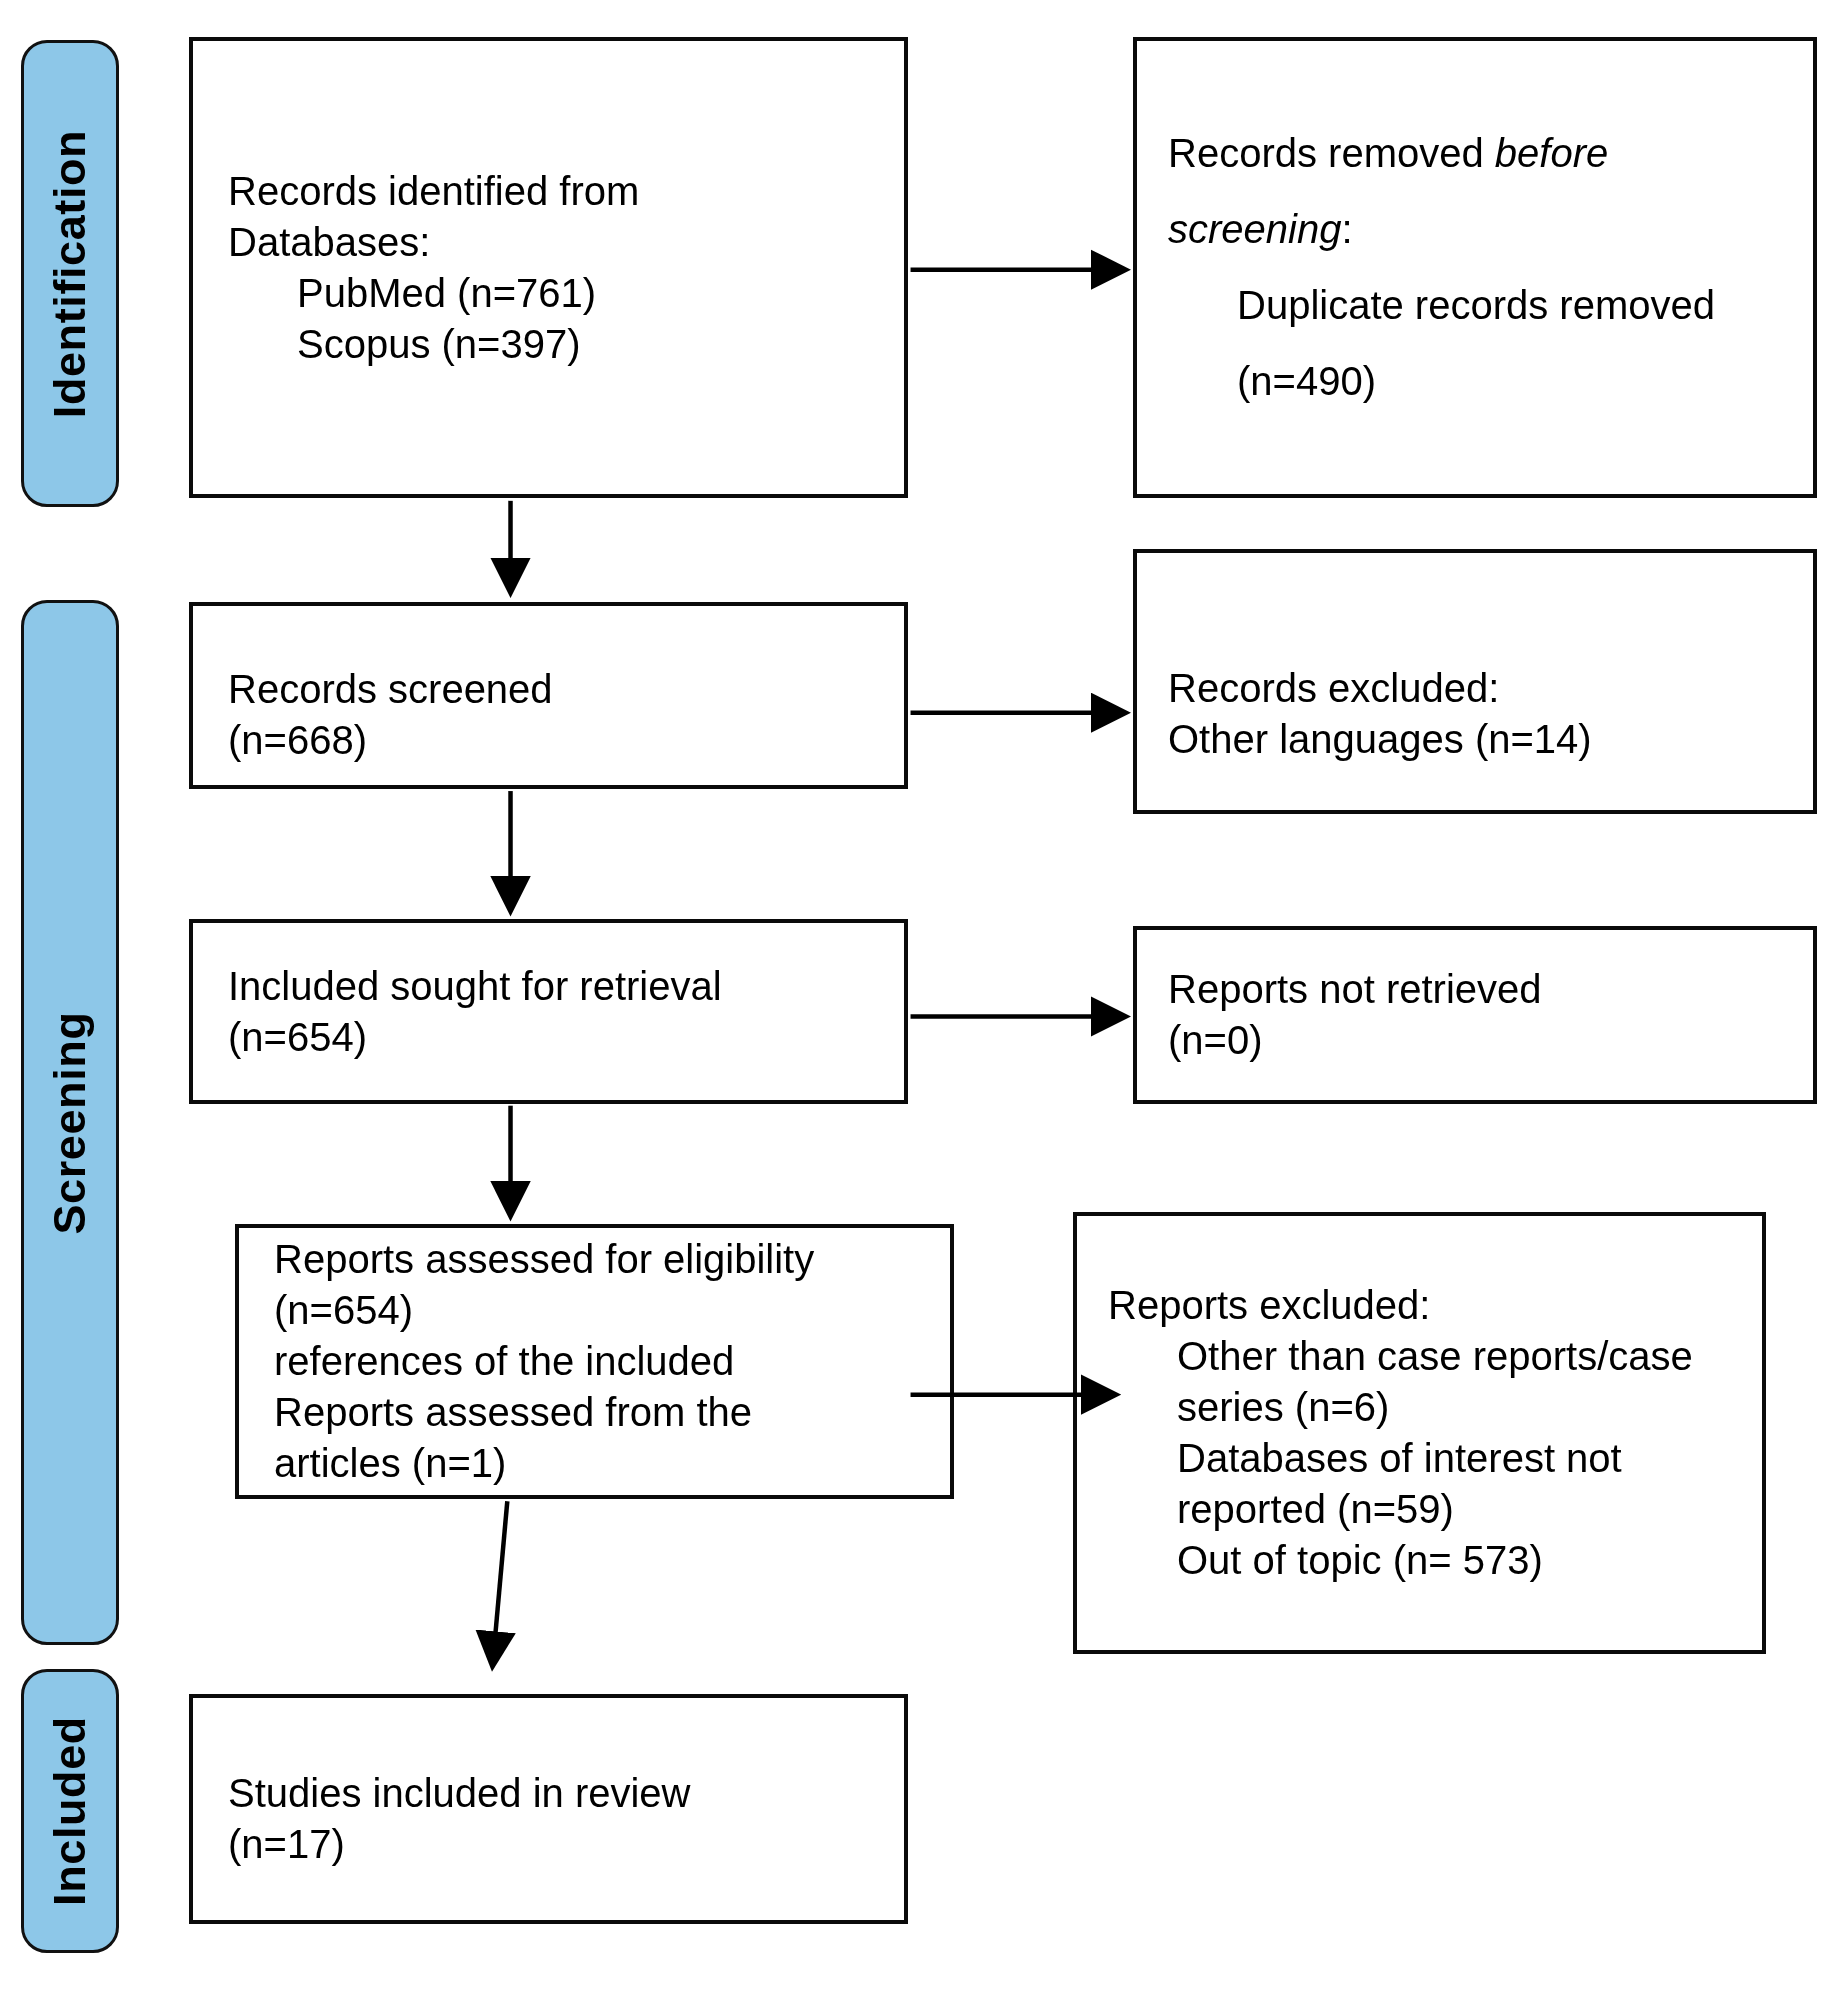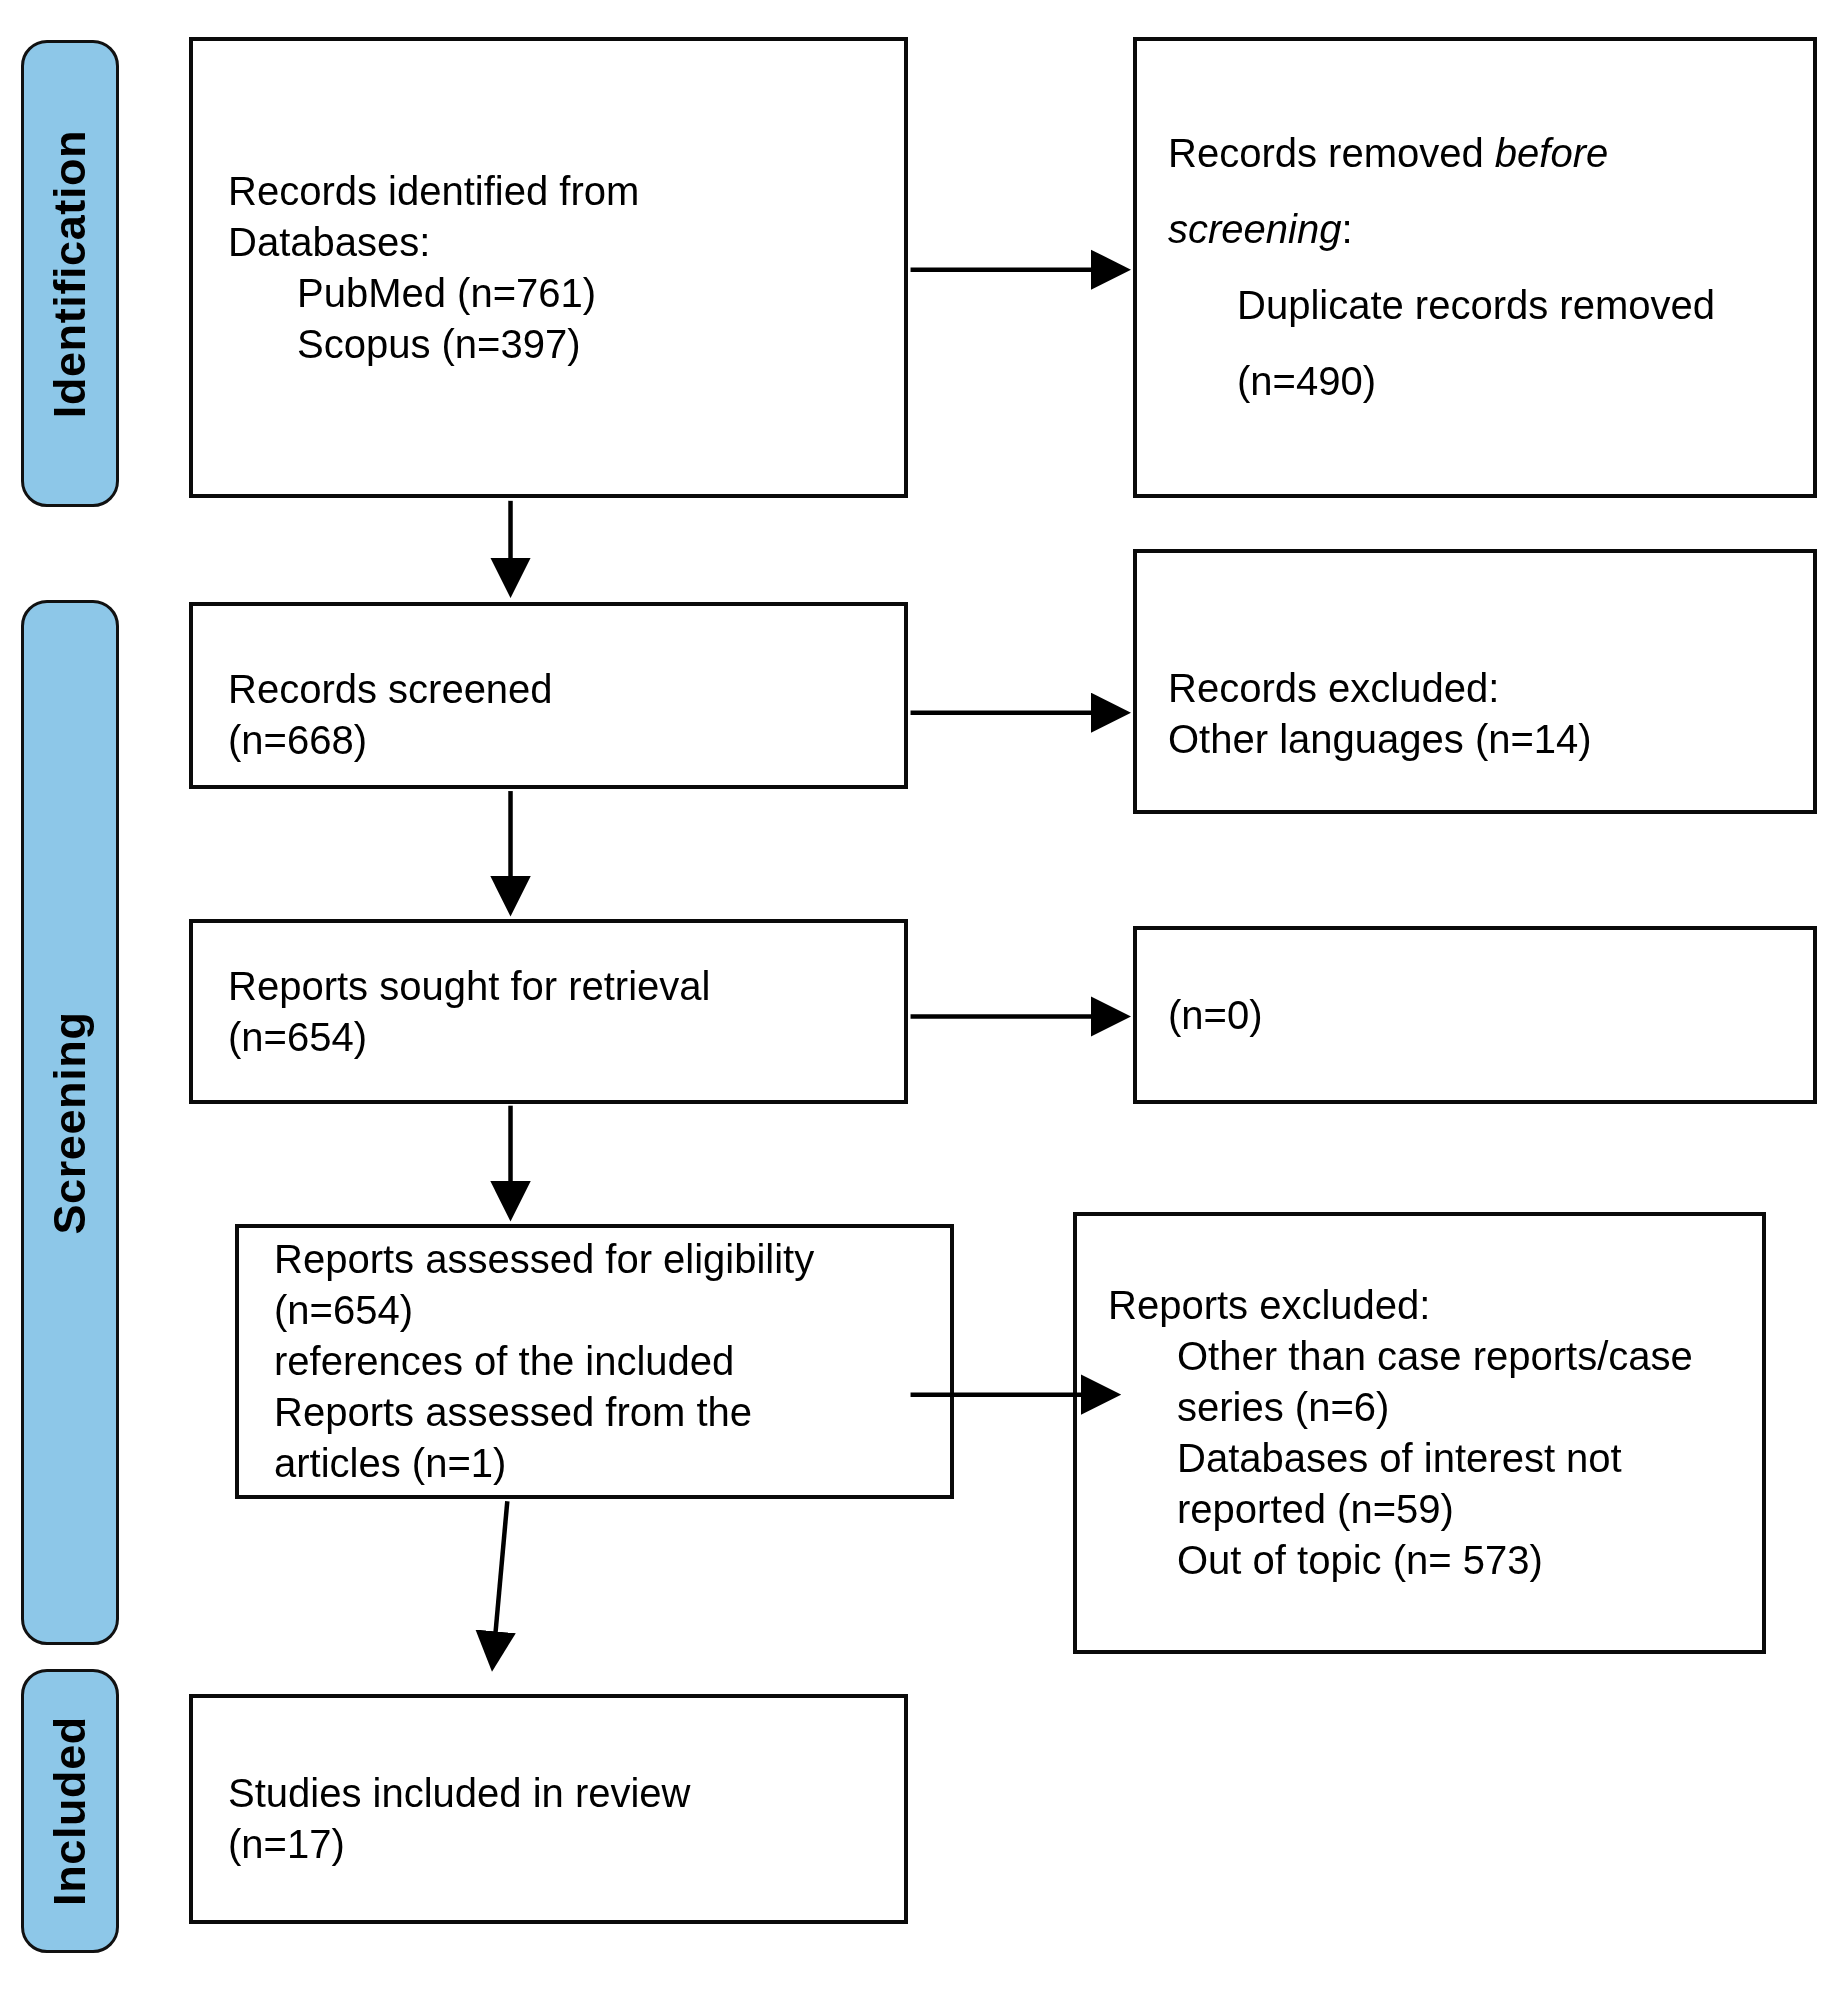--- a/index.html
+++ b/index.html
@@ -116,24 +116,25 @@
     </div>
   <div class="flowbox" id="box-records-screened">
       <div class="line"><span>Records screened</span></div>
       <div class="line"><span>(n=668)</span></div>
     </div>
   <div class="flowbox" id="box-records-excluded">
       <div class="line"><span>Records excluded:</span></div>
       <div class="line"><span>Other languages (n=14)</span></div>
     </div>
   <div class="flowbox" id="box-reports-sought">
-      <div class="line"><span>Reports sought for retrieval</span></div>
+      <div class="line"><span>Included sought for retrieval</span></div>
       <div class="line"><span>(n=654)</span></div>
     </div>
   <div class="flowbox" id="box-reports-not-retrieved">
+      <div class="line"><span>Reports not retrieved</span></div>
       <div class="line"><span>(n=0)</span></div>
     </div>
   <div class="flowbox" id="box-reports-assessed">
       <div class="line"><span>Reports assessed for eligibility</span></div>
       <div class="line"><span>(n=654)</span></div>
       <div class="line"><span>references of the included</span></div>
       <div class="line"><span>Reports assessed from the</span></div>
       <div class="line"><span>articles (n=1)</span></div>
     </div>
   <div class="flowbox" id="box-reports-excluded">

